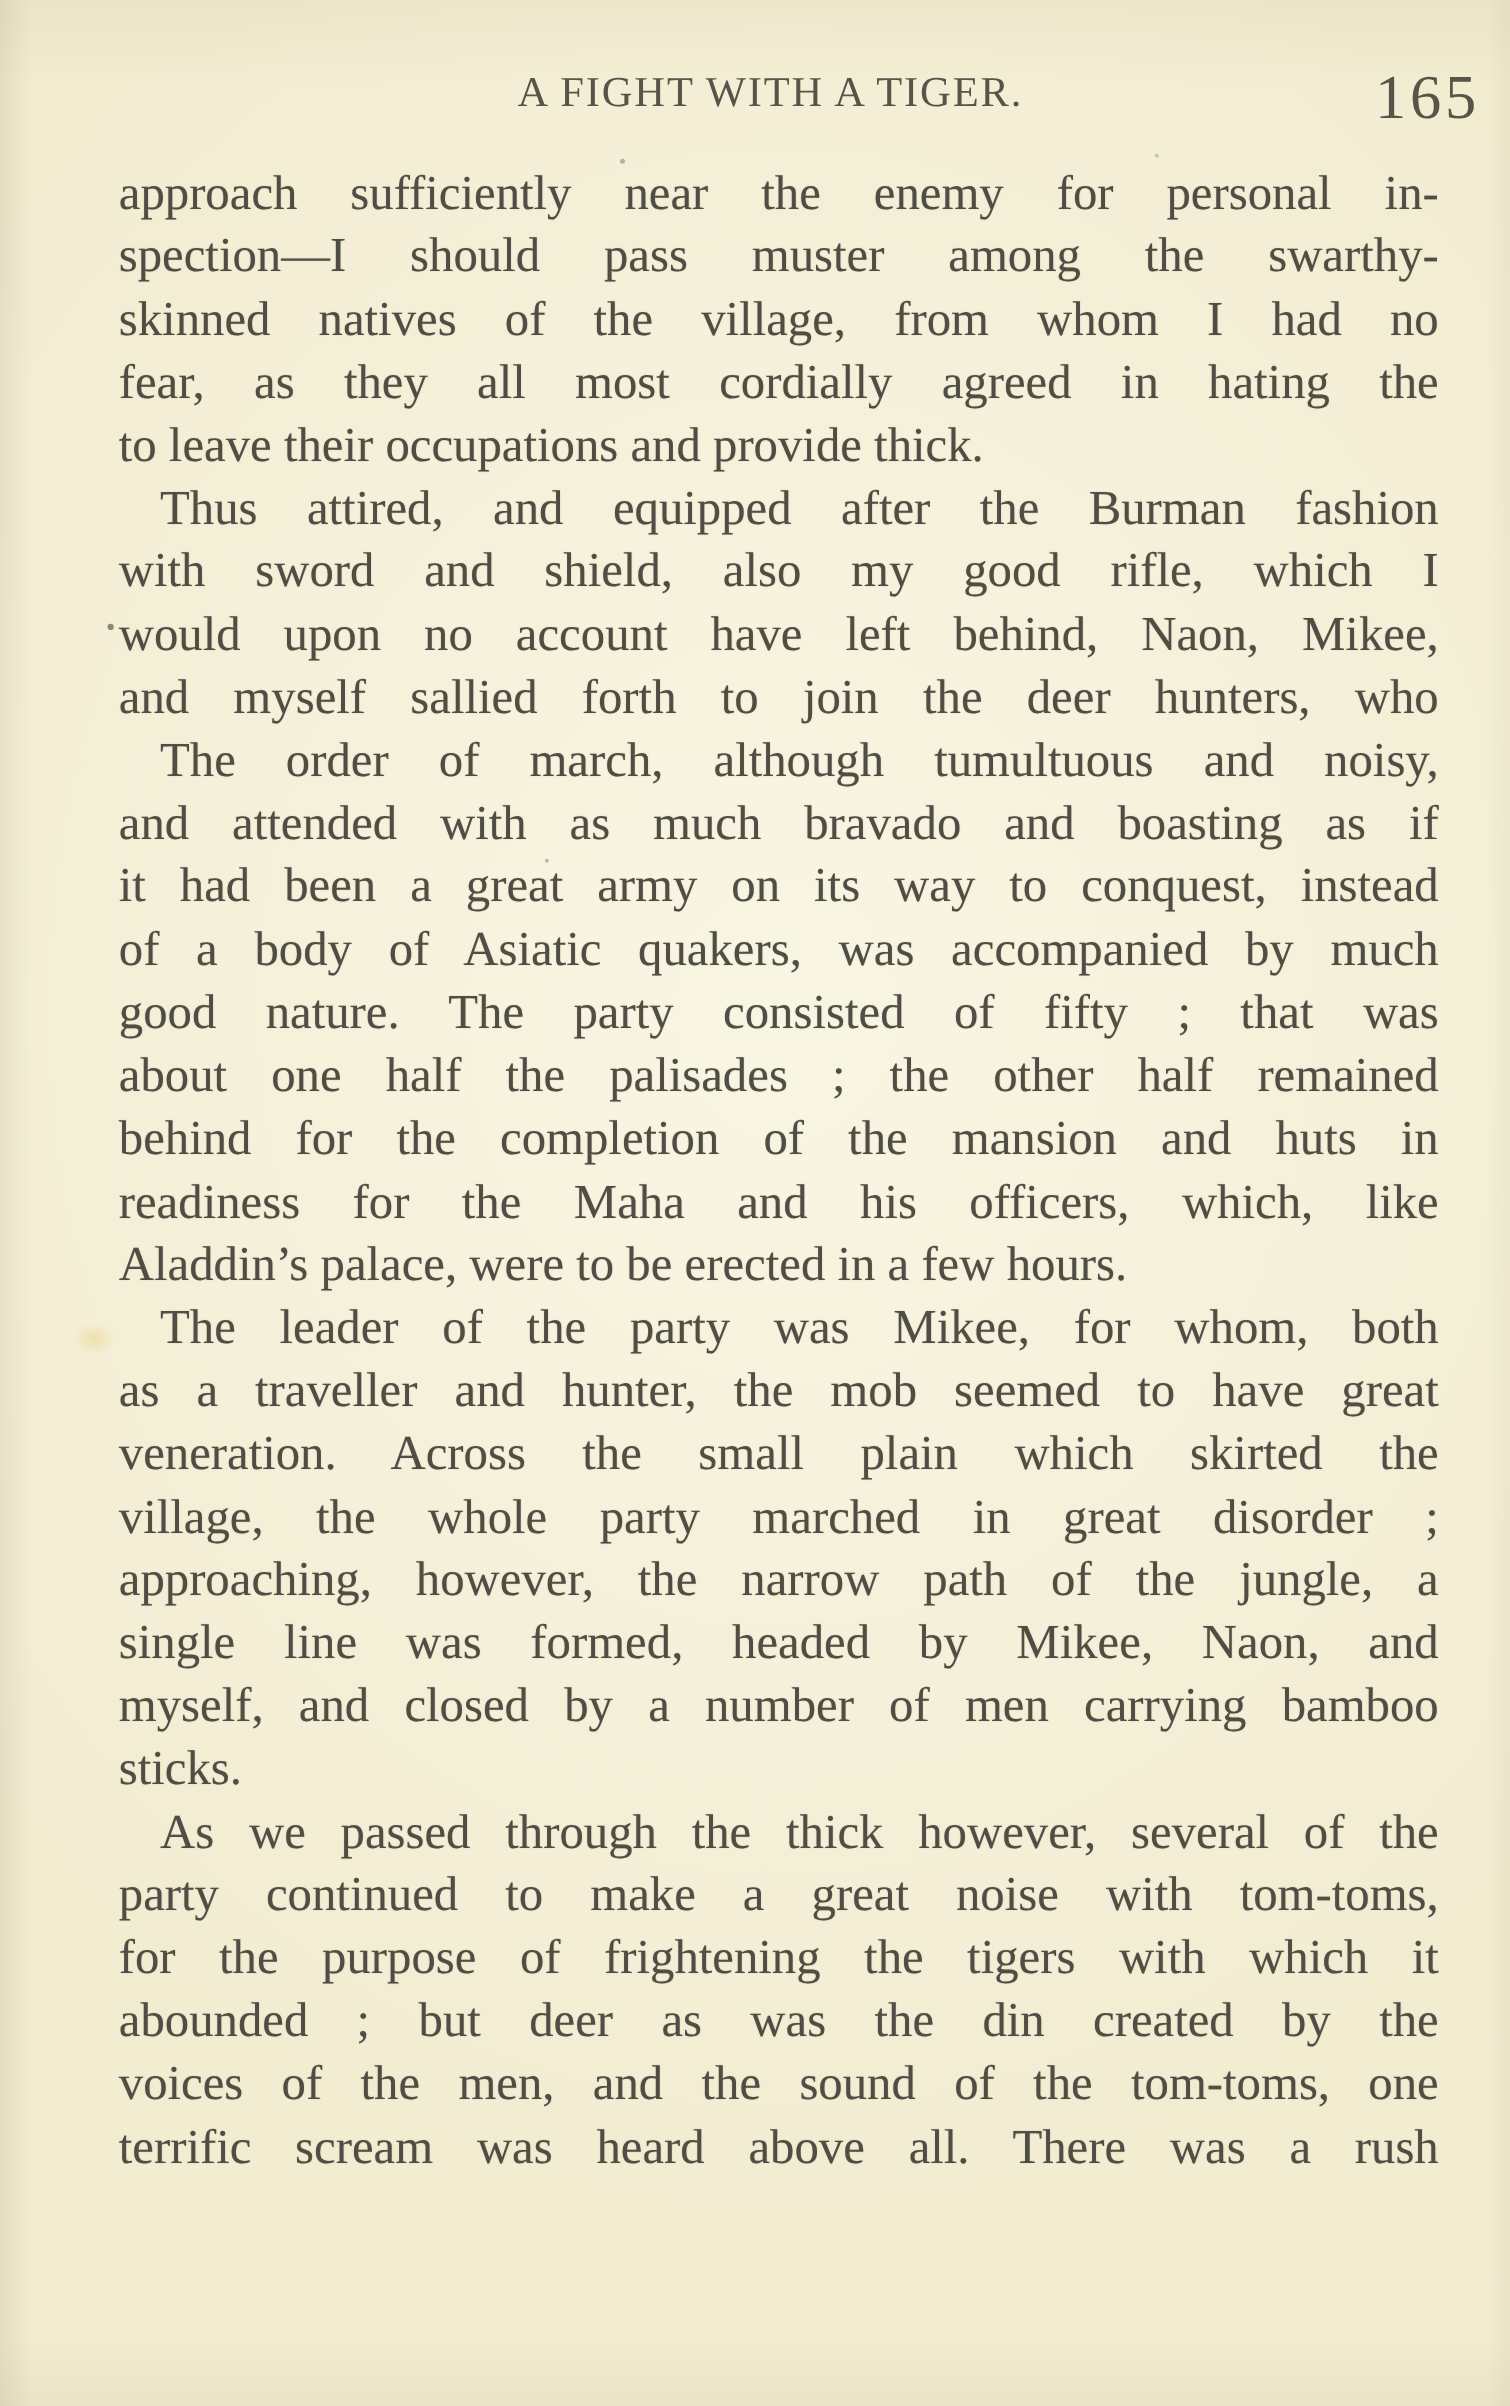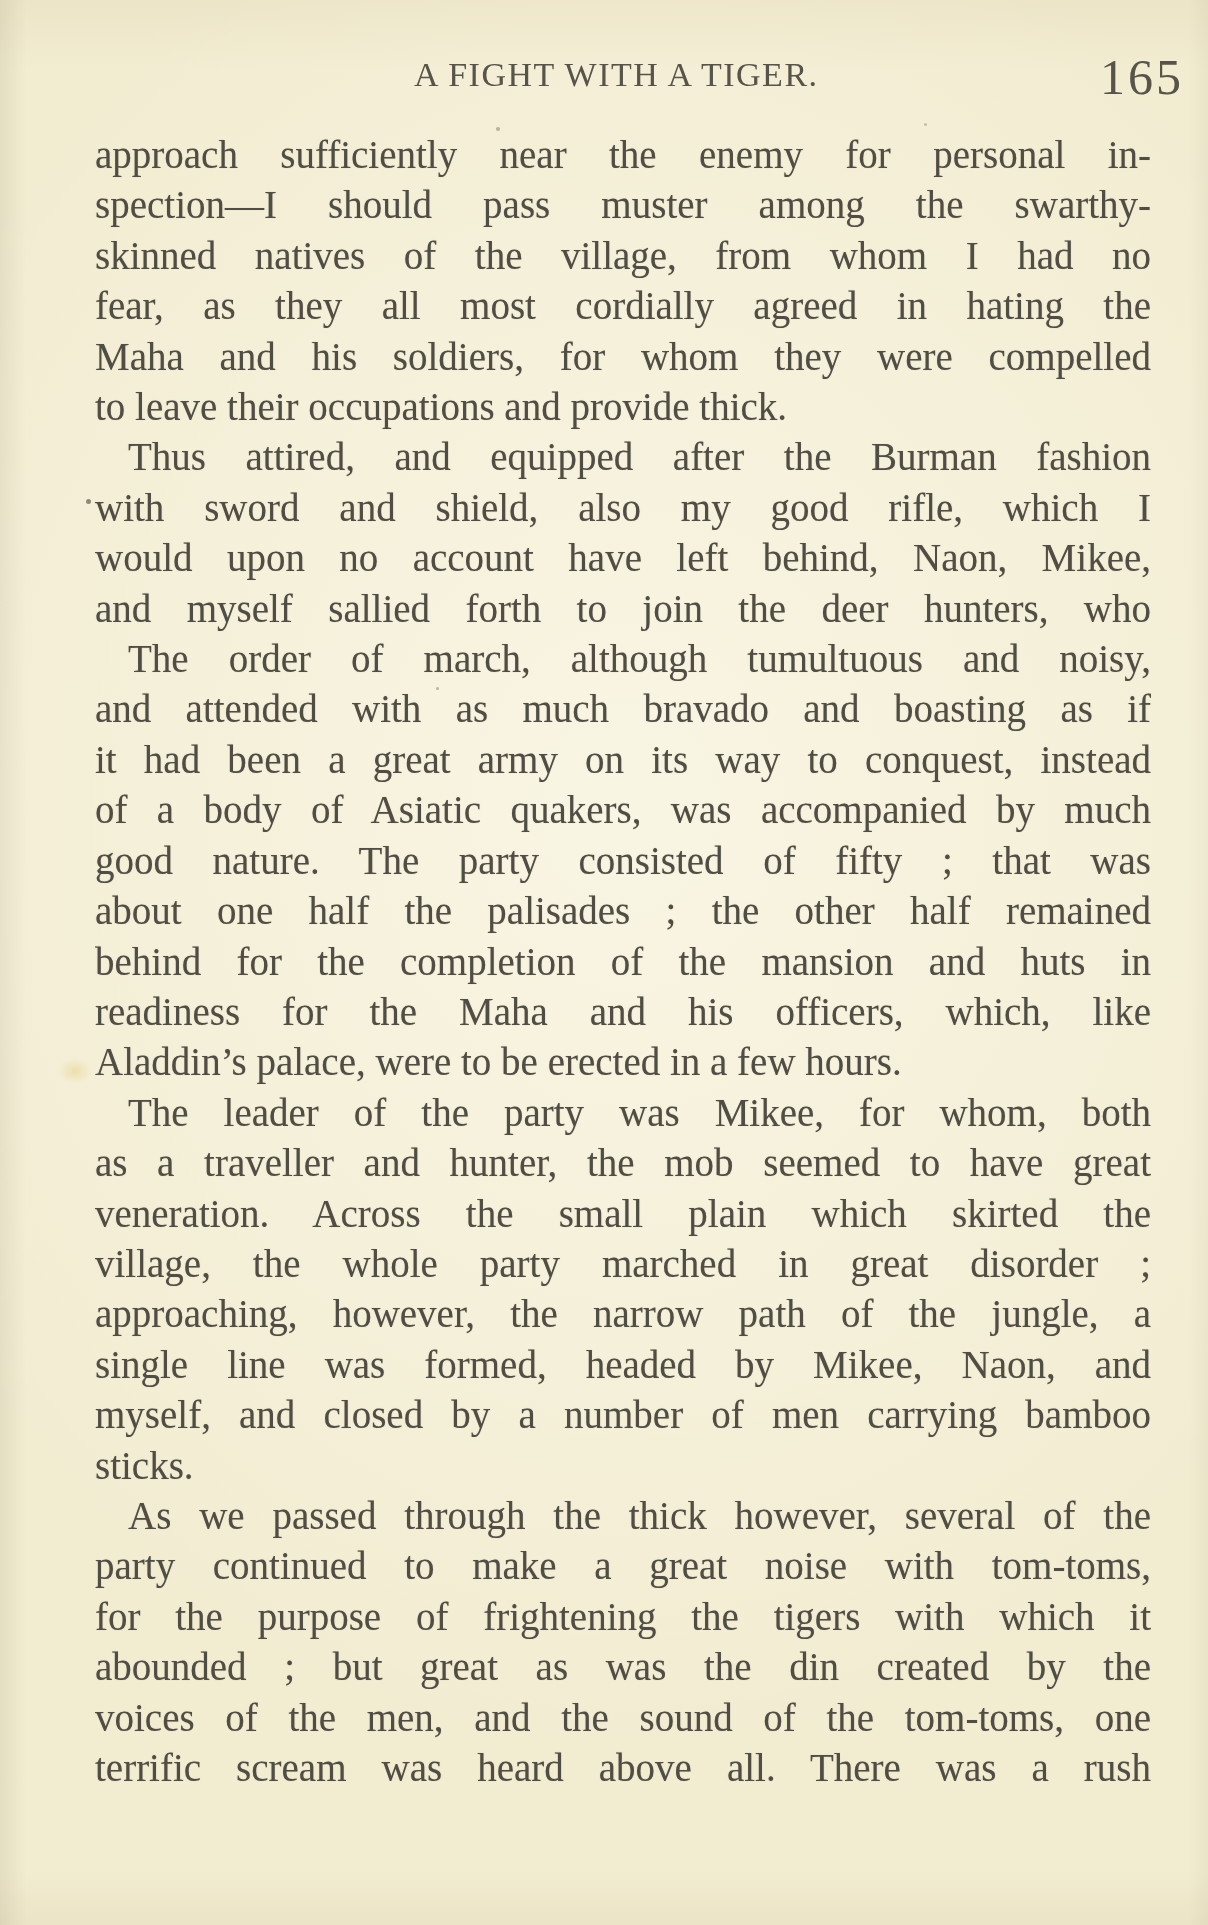--- a/index.html
+++ b/index.html
@@ -66,21 +66,20 @@
     <div class="running-title">A FIGHT WITH A TIGER.</div>
     <div class="page-number">165</div>
   </div>
 
   <div class="page-body">
       <div class="paragraph">
         <div class="line">approach sufficiently near the enemy for personal in-</div>
         <div class="line">spection—I should pass muster among the swarthy-</div>
         <div class="line">skinned natives of the village, from whom I had no</div>
         <div class="line">fear, as they all most cordially agreed in hating the</div>
-        <div class="line">Maha and his soldiers, for whom they were compelled</div>
         <div class="line short">to leave their occupations and provide thick.</div>
       </div>
       <div class="paragraph">
         <div class="line indent">Thus attired, and equipped after the Burman fashion</div>
         <div class="line">with sword and shield, also my good rifle, which I</div>
         <div class="line">would upon no account have left behind, Naon, Mikee,</div>
         <div class="line">and myself sallied forth to join the deer hunters, who</div>
       </div>
       <div class="paragraph">
         <div class="line indent">The order of march, although tumultuous and noisy,</div>
@@ -100,21 +99,21 @@
         <div class="line">village, the whole party marched in great disorder ;</div>
         <div class="line">approaching, however, the narrow path of the jungle, a</div>
         <div class="line">single line was formed, headed by Mikee, Naon, and</div>
         <div class="line">myself, and closed by a number of men carrying bamboo</div>
         <div class="line short">sticks.</div>
       </div>
       <div class="paragraph">
         <div class="line indent">As we passed through the thick however, several of the</div>
         <div class="line">party continued to make a great noise with tom-toms,</div>
         <div class="line">for the purpose of frightening the tigers with which it</div>
-        <div class="line">abounded ; but great as was the din created by the</div>
+        <div class="line">abounded ; but deer as was the din created by the</div>
         <div class="line">voices of the men, and the sound of the tom-toms, one</div>
         <div class="line">terrific scream was heard above all.  There was a rush</div>
       </div>
     </div>
 
   <div class="speck s1"></div>
   <div class="speck s2"></div>
   <div class="speck s3"></div>
   <div class="speck s4"></div>
   <div class="stain"></div>

